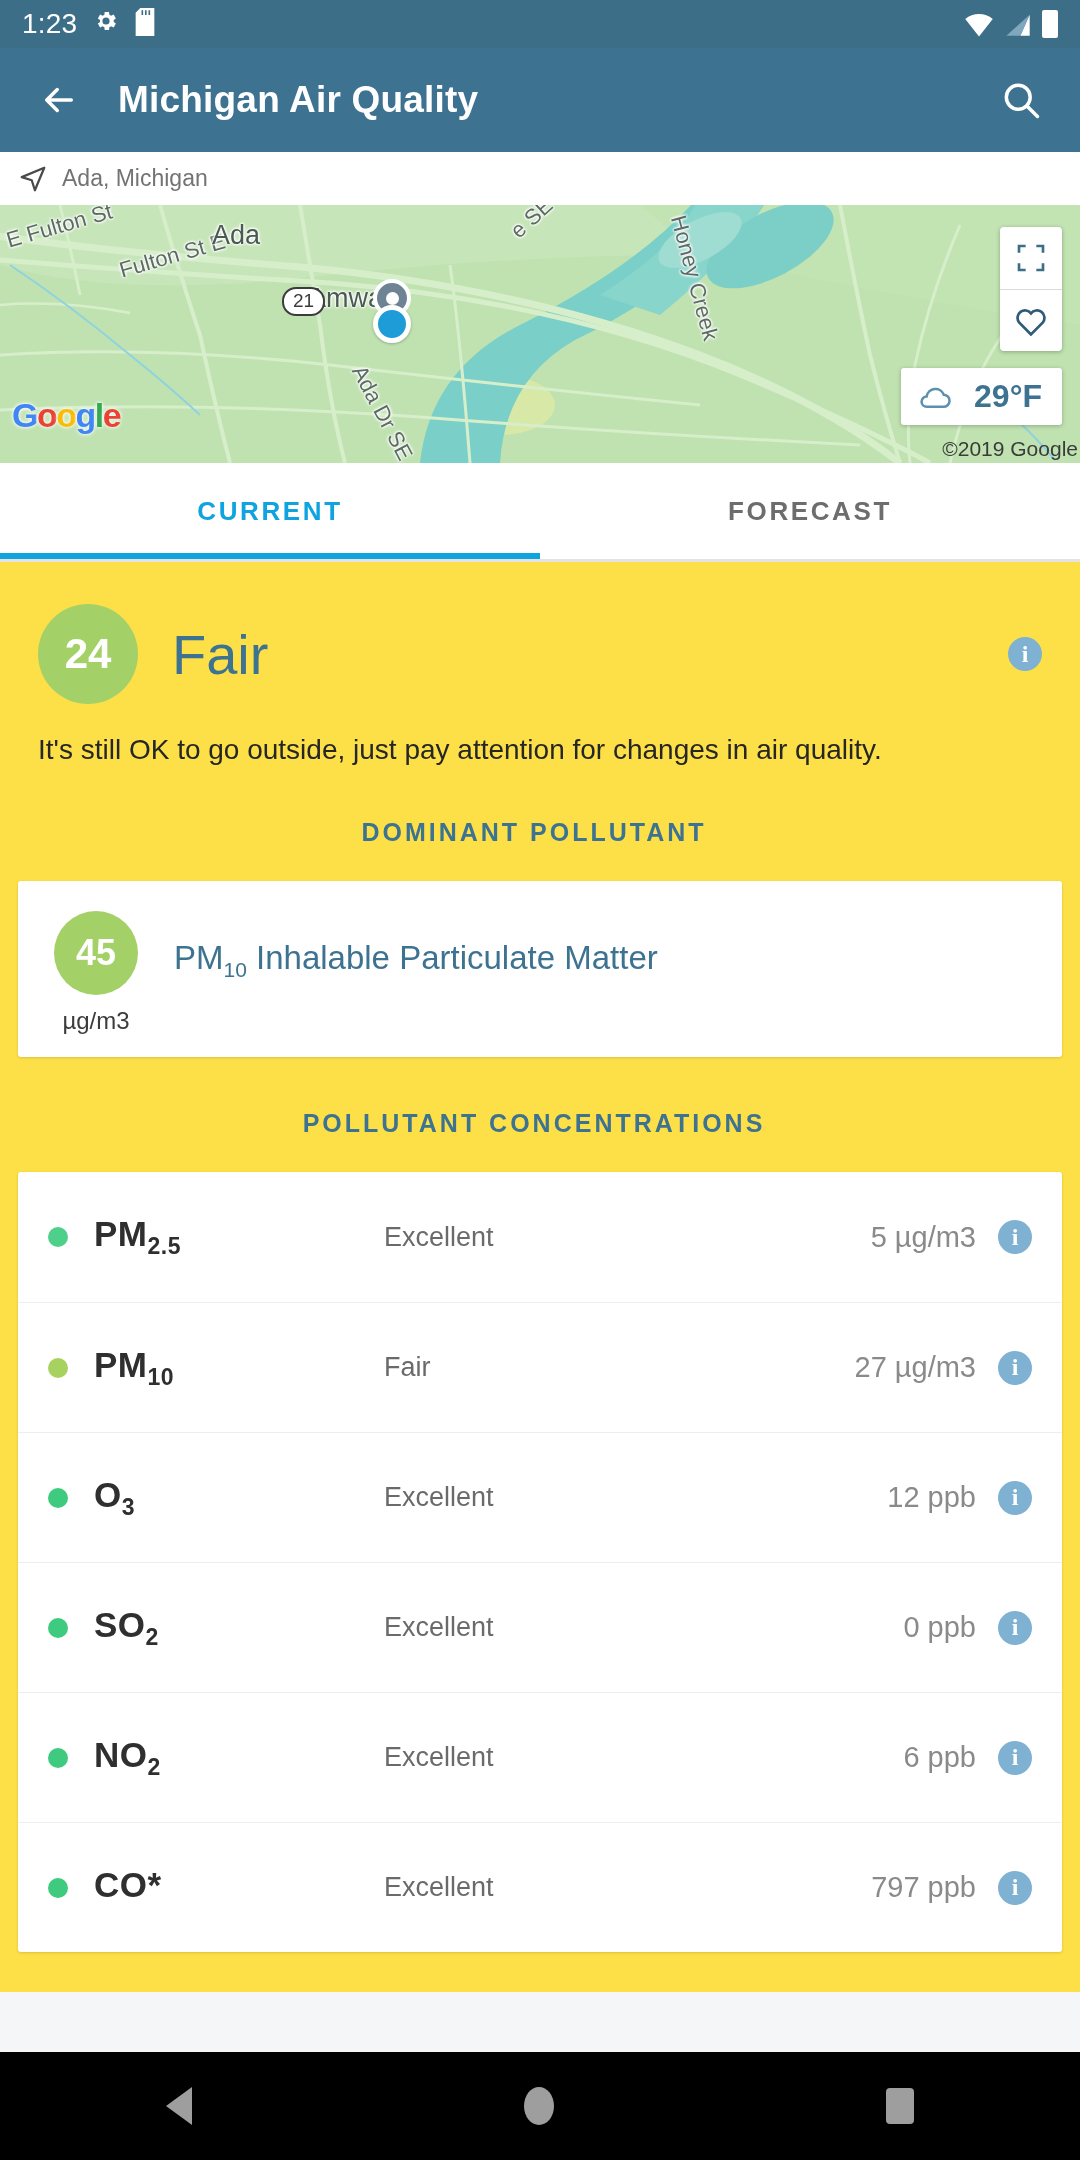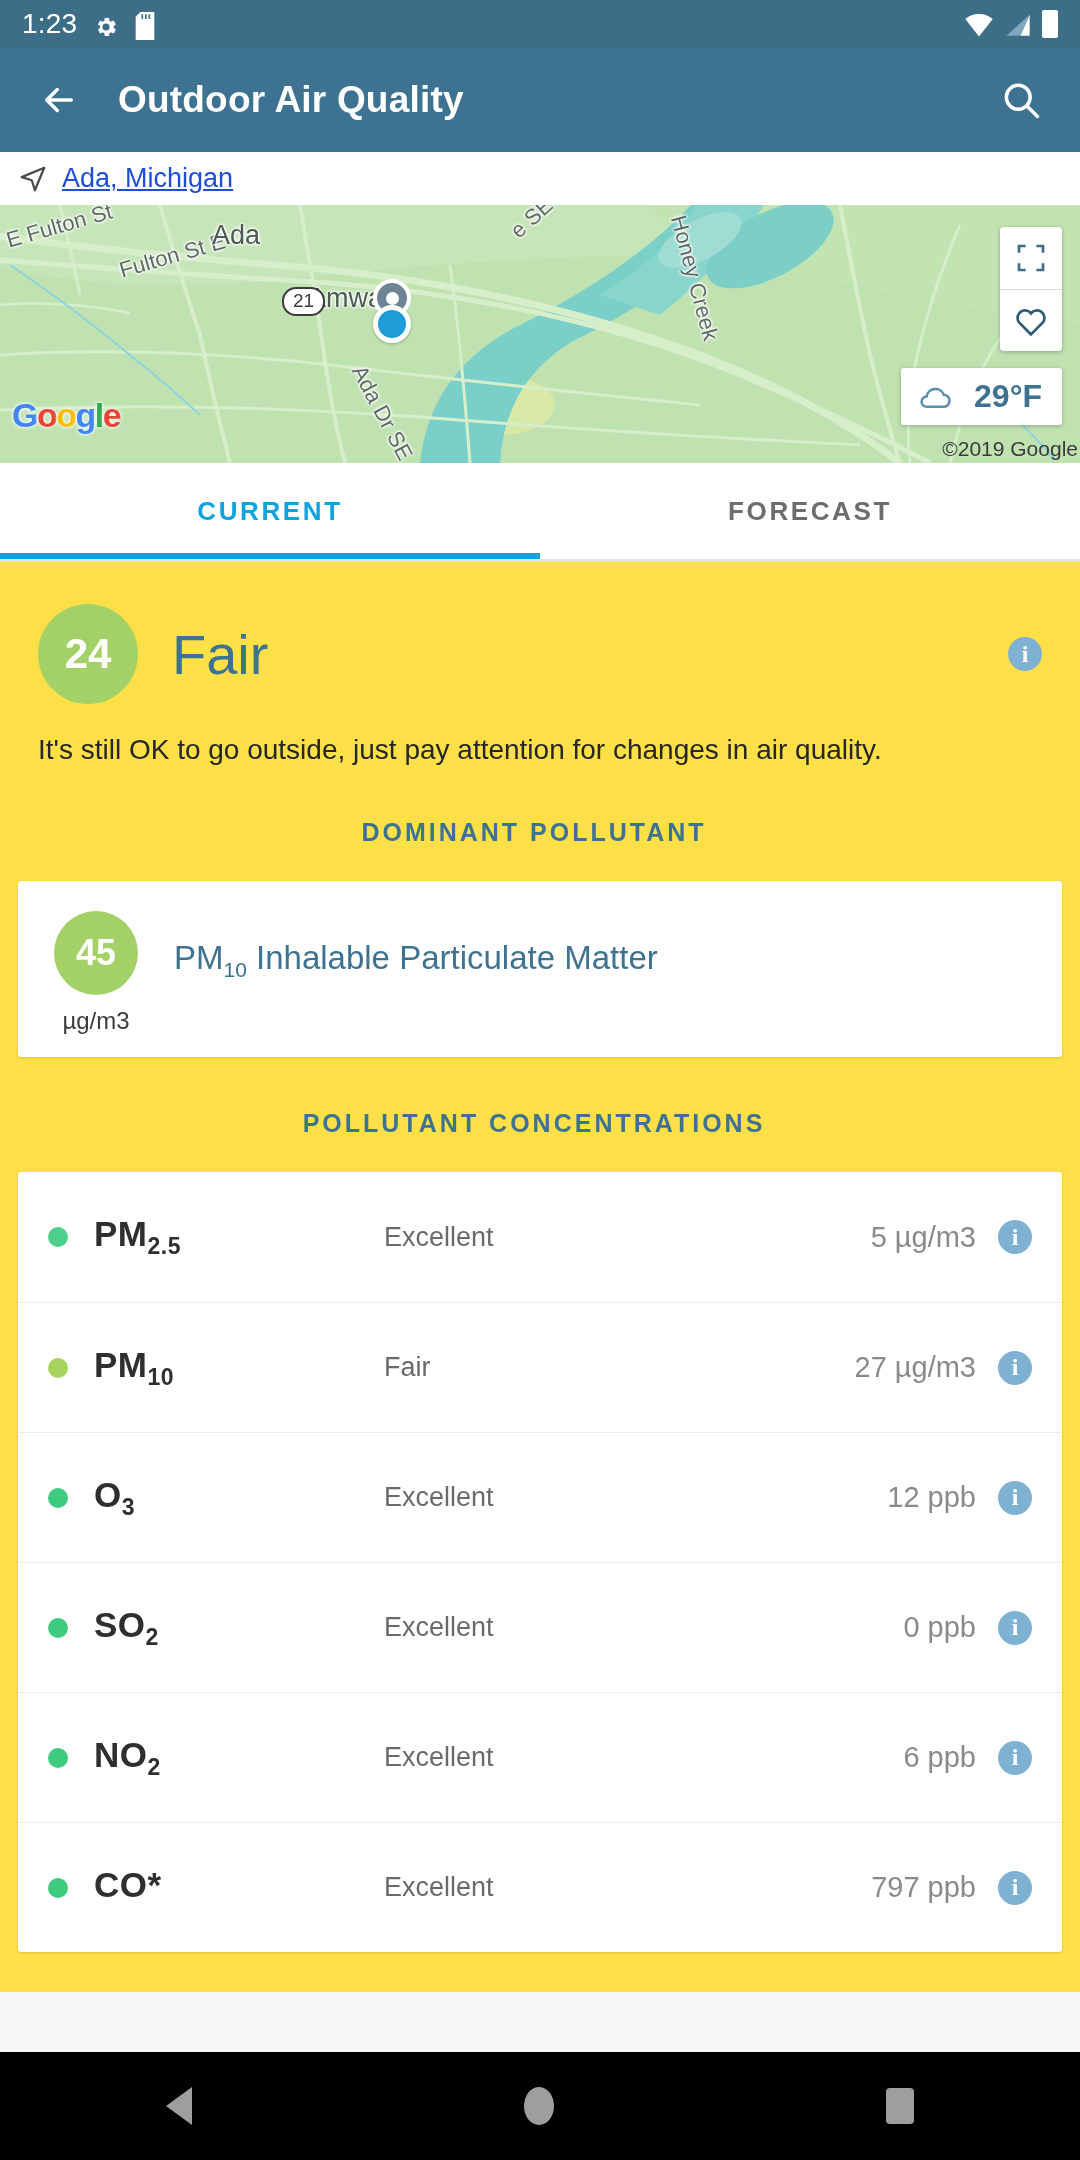--- a/index.html
+++ b/index.html
@@ -10,21 +10,21 @@
     overflow: hidden;
   }
   .screen { position: relative; width: 1080px; height: 2160px; overflow: hidden; }
 
   
   .statusbar {
     height: 48px; background: #3d6e88; color: #fff;
     display: flex; align-items: center; padding: 0 22px;
     font-size: 27px; letter-spacing: .2px;
   }
-  .sb-left { display: flex; align-items: flex-end; gap: 16px; }
+  .sb-left { display: flex; align-items: flex-start; gap: 16px; }
   .sb-time { font-size: 28px; font-weight: 400; }
   .sb-right { margin-left: auto; display: flex; align-items: center; gap: 10px; }
   .ico-gear { width: 26px; height: 26px; display: block; }
   .ico-sd { width: 20px; height: 28px; display: block; }
   .ico-wifi { width: 30px; height: 26px; display: block; }
   .ico-signal { width: 28px; height: 26px; display: block; }
   .ico-batt { width: 16px; height: 28px; background: #fff; border-radius: 2px; display: block; }
 
   
   .appbar {
@@ -36,21 +36,21 @@
   .appbar-title {
     font-size: 37px; font-weight: 700; margin-left: 26px; letter-spacing: .2px;
   }
   .search-btn { margin-left: auto; width: 66px; height: 66px; display: flex; align-items: center; justify-content: center; }
 
   
   .locbar {
     height: 53px; background: #fff; display: flex; align-items: center;
     padding: 0 18px; gap: 14px;
   }
-  .locbar-text { font-size: 27px; color: #1d4ed8; text-decoration: underline; }
+  .locbar-text { font-size: 23px; color: #737373; }
 
   
   .map {
     position: relative; height: 258px; overflow: hidden;
     background: #bfe3b0;
   }
   .map-canvas { position: absolute; inset: 0; }
   .map-label {
     position: absolute; color: #5d6b64; font-size: 22px;
     text-shadow: 0 0 3px #fff, 0 0 3px #fff, 0 0 4px #fff, 0 0 2px #fff;
@@ -202,21 +202,21 @@
       <span class="ico-batt"></span>
     </div>
   </div>
 
   <div class="appbar">
     <div class="back-btn">
       <svg width="42" height="42" viewBox="0 0 24 24">
         <path fill="none" stroke="#fff" stroke-width="2" stroke-linecap="round" stroke-linejoin="round" d="M19 12H5M11 6l-6 6 6 6"></path>
       </svg>
     </div>
-    <div class="appbar-title">Outdoor Air Quality</div>
+    <div class="appbar-title">Michigan Air Quality</div>
     <div class="search-btn">
       <svg width="44" height="44" viewBox="0 0 24 24">
         <circle cx="10.5" cy="10.5" r="6.5" fill="none" stroke="#fff" stroke-width="1.9"></circle>
         <path stroke="#fff" stroke-width="1.9" stroke-linecap="round" d="M15.5 15.5 21 21"></path>
       </svg>
     </div>
   </div>
 
   <div class="locbar">
     <svg width="30" height="30" viewBox="0 0 24 24">

